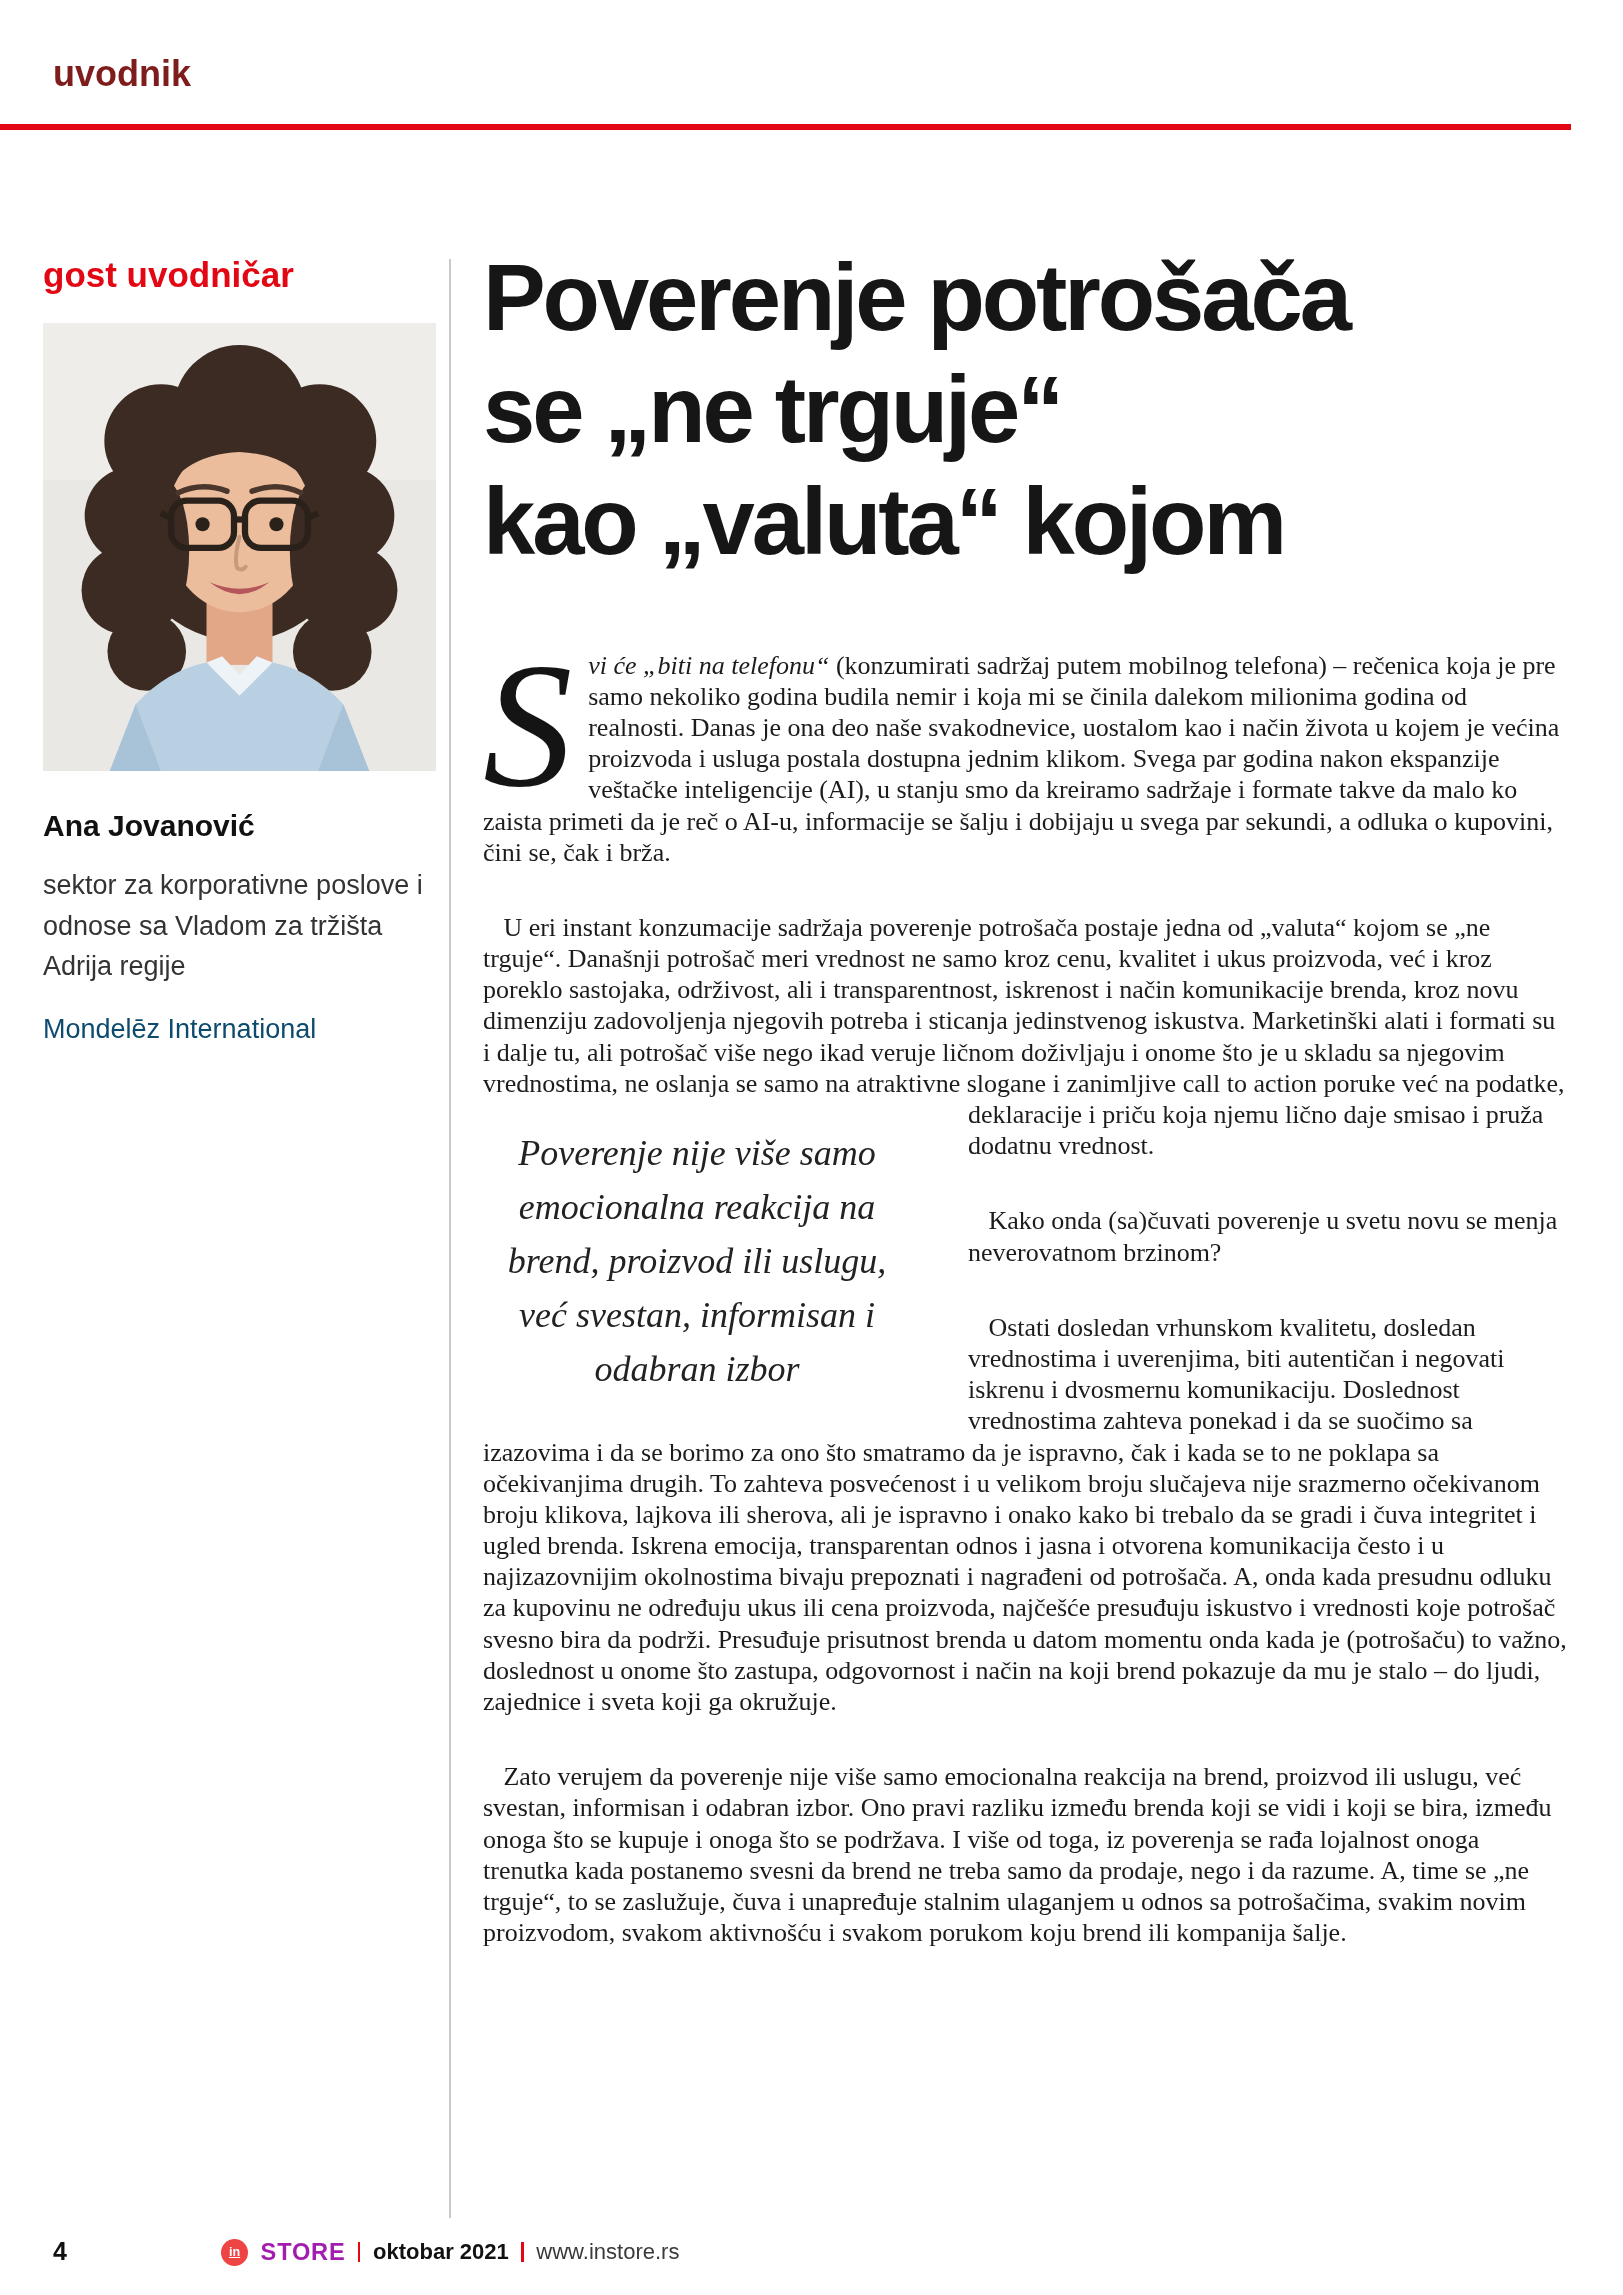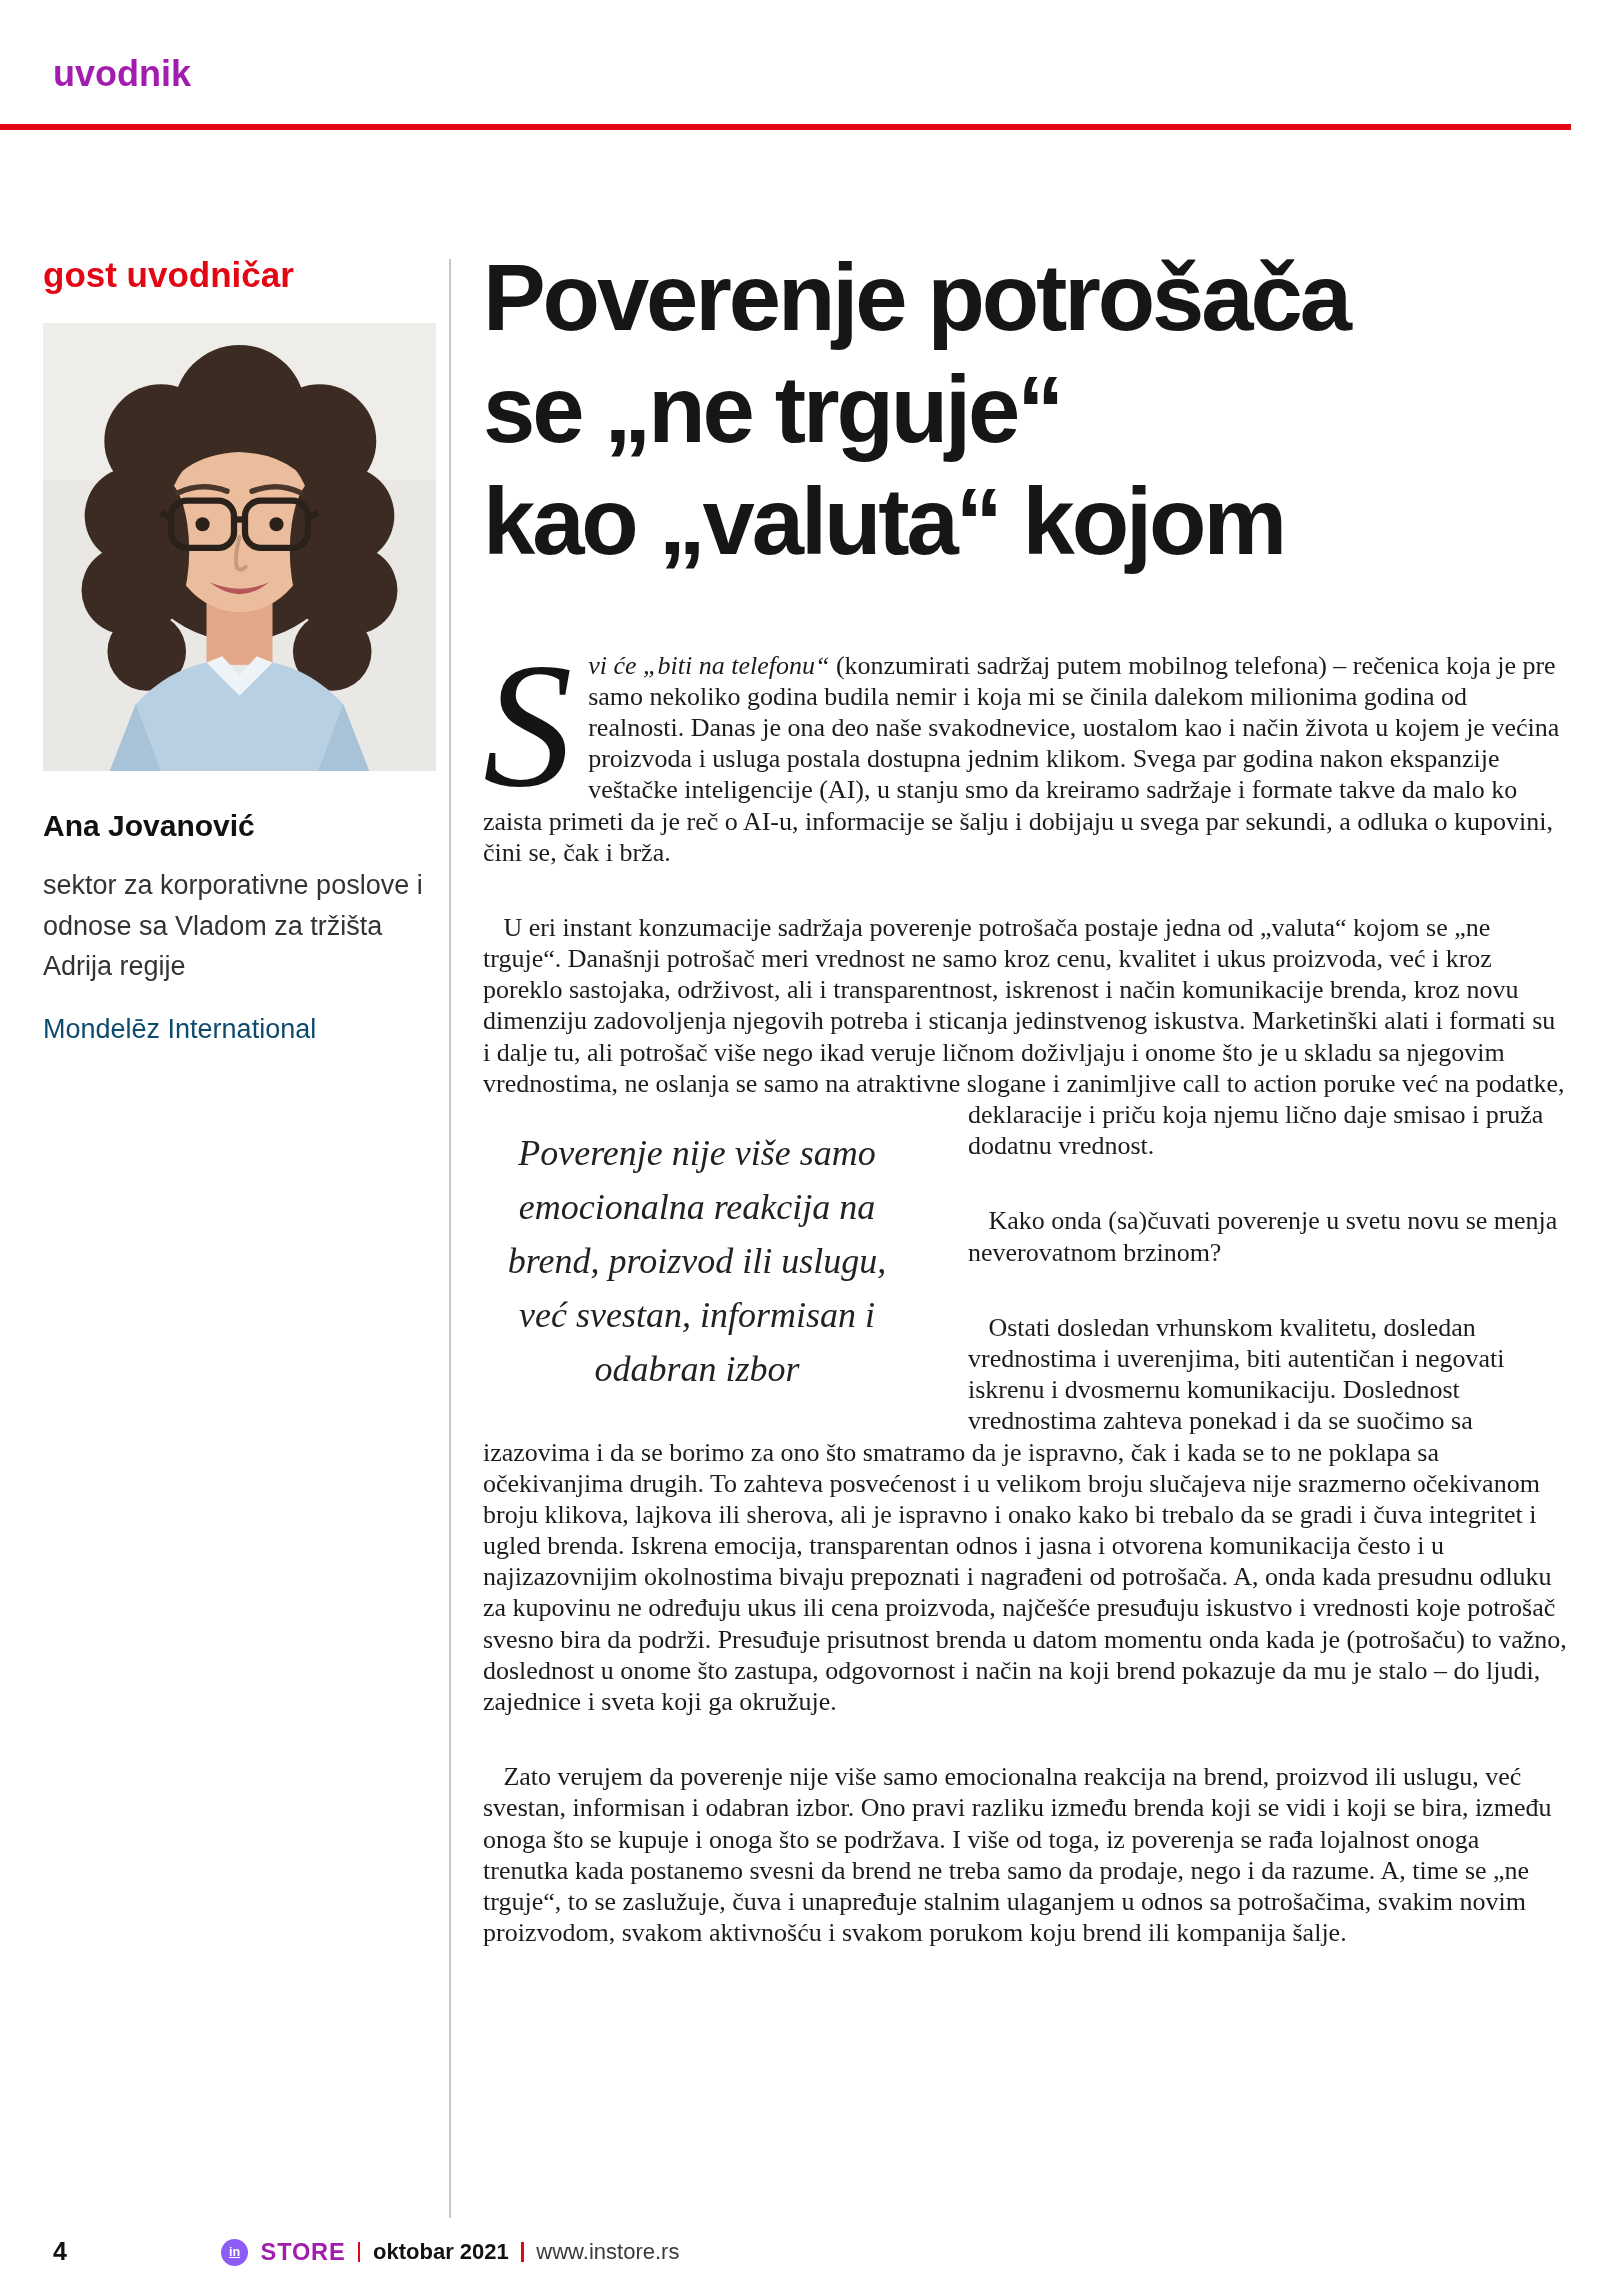--- a/index.html
+++ b/index.html
@@ -10,21 +10,21 @@
     font-family: "Liberation Serif", serif;
     color: #1c1c1c;
     overflow: hidden;
   }
   .page { position: absolute; inset: 0; background: #fff; }
 
   
   .section-label {
     position: absolute; left: 53px; top: 53px;
     font-family: "Liberation Sans", sans-serif;
-    font-weight: 700; font-size: 36px; color: #a21caf;
+    font-weight: 700; font-size: 36px; color: #7f1d1d;
   }
   .top-rule {
     position: absolute; left: 0; top: 124px;
     width: 1571px; height: 5.5px; background: #e30613;
   }
 
   
   .sidebar { position: absolute; left: 43px; top: 255px; width: 397px; }
   .kicker {
     font-family: "Liberation Sans", sans-serif;
@@ -97,21 +97,21 @@
   .footer-pagenum {
     position: absolute; left: 53px; top: 3.1px;
     font-weight: 700; font-size: 25px; color: #111;
   }
   .footer-brand {
     position: absolute; left: 221px; top: 0;
     display: flex; align-items: center; gap: 12.6px; height: 36px;
   }
   .logo-circle {
     width: 27px; height: 27px; border-radius: 50%;
-    background: #8b5cf6; color: #fff;
+    background: #ef4444; color: #fff;
     font-weight: 700; font-size: 12.6px;
     display: flex; align-items: center; justify-content: center; text-decoration: underline;
   }
   .logo-text { font-weight: 700; font-size: 23.6px; letter-spacing: 0.8px; color: #a21caf; }
   .footer-sep { width: 2.4px; height: 20.4px; background: #e30613; }
   .issue-date { font-weight: 700; font-size: 22px; color: #111; }
   .website { font-weight: 400; font-size: 22px; color: #3a3a3a; }
 </style>
 </head>
 <body>

